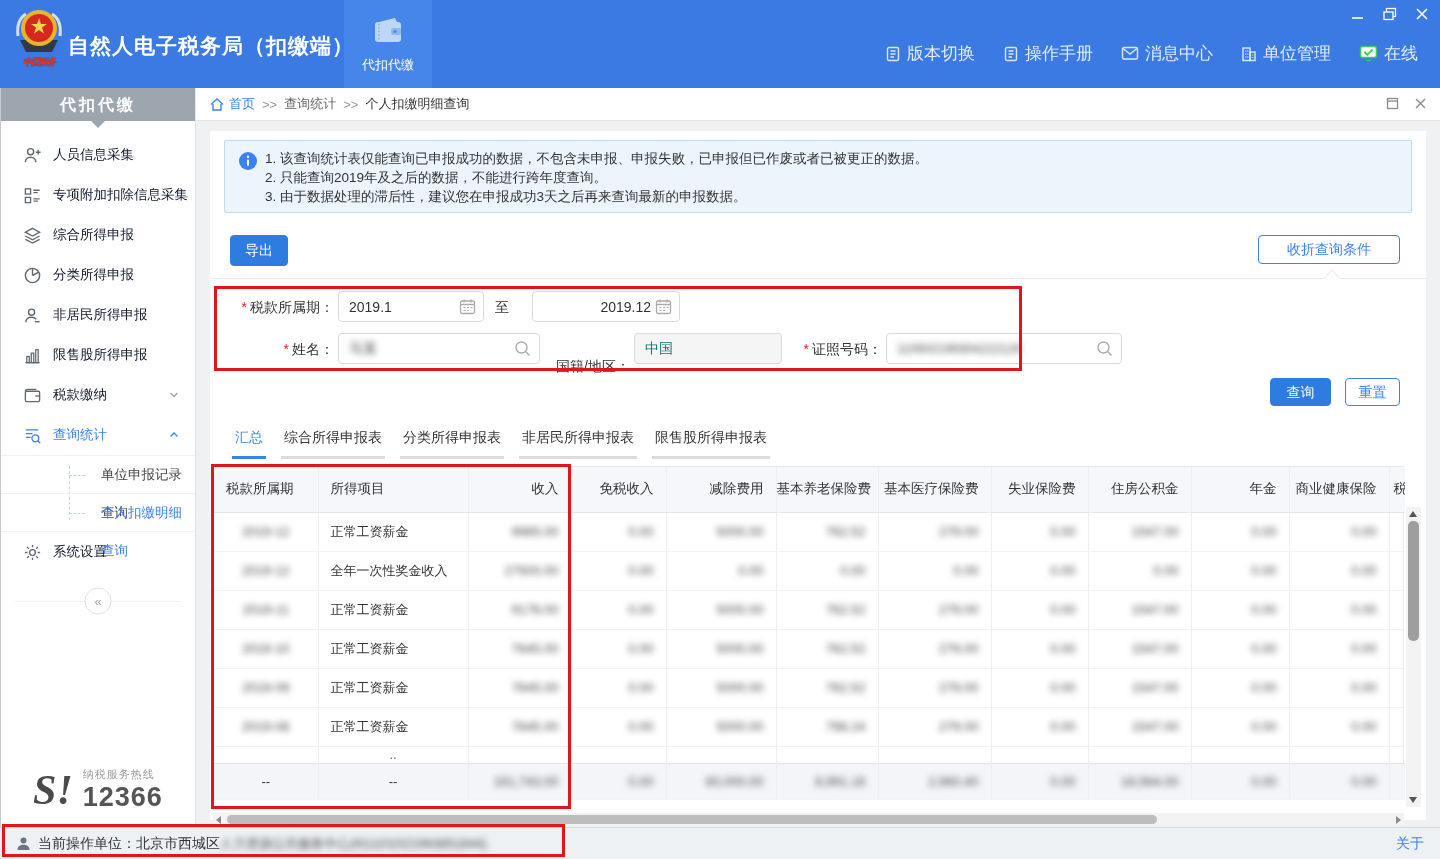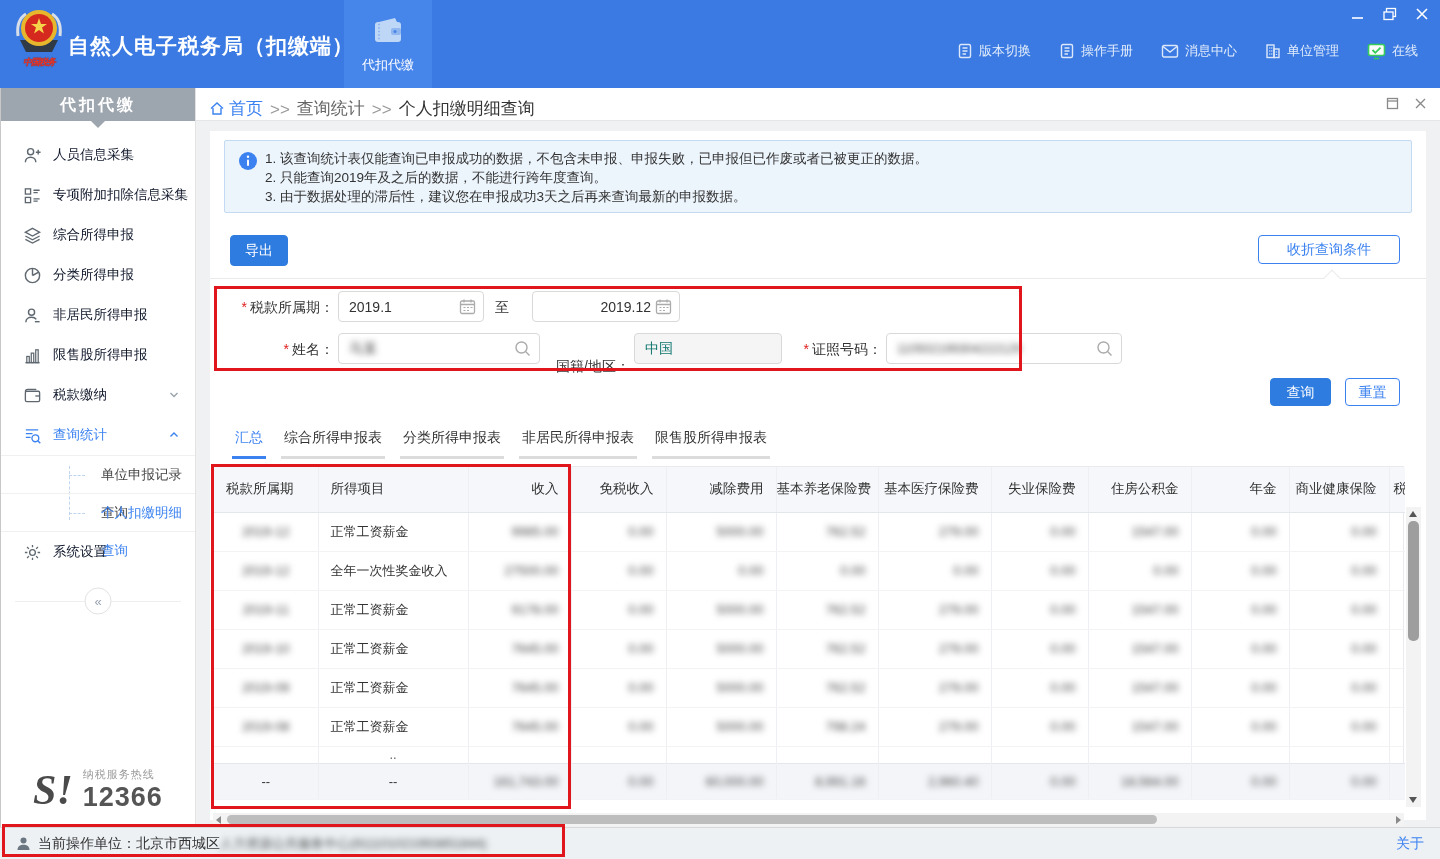--- a/index.html
+++ b/index.html
@@ -10,21 +10,21 @@
   
   .app-header { position:absolute; left:0; top:0; width:1440px; height:88px; background:#3A7AE2; }
   .emblem { position:absolute; left:12px; top:6px; width:54px; height:76px; text-align:center; }
   .emblem .logo-cn { display:block; font-size:9px; color:#E8372C; font-weight:bold; font-style:italic;
     margin-top:-2px; letter-spacing:-1px; text-shadow:0 0 1px #7d1710; white-space:nowrap; }
   .app-title { position:absolute; left:68px; top:32px; color:#fff; font-size:21px; font-weight:600; letter-spacing:1px; }
   .header-tab { position:absolute; left:344px; top:0; width:88px; height:88px; background:#4685EA; text-align:center; cursor:pointer; }
   .header-tab .tab-label { position:absolute; left:0; right:0; top:56px; color:#fff; font-size:13px; }
   .header-tab svg { margin-top:18px; }
   .header-menu { position:absolute; right:22px; top:42px; display:flex; gap:28px; align-items:center; }
-  .hm-item { display:flex; align-items:center; gap:6px; color:#E3EDFB; font-size:13px; cursor:pointer; }
+  .hm-item { display:flex; align-items:center; gap:6px; color:#E3EDFB; font-size:17px; cursor:pointer; }
   .win-controls { position:absolute; right:10px; top:6px; display:flex; gap:16px; }
   .win-controls span { width:16px; height:16px; display:inline-block; cursor:pointer; }
 
   
   .sidebar { position:absolute; left:0; top:88px; width:196px; bottom:32px; background:#fff;
     border-right:1px solid #E3E3E3; border-left:1px solid #C8C8C8; }
   .sidebar-header { position:relative; height:33px; background:#9DA5AE; color:#fff; font-size:16px;
     font-weight:bold; text-align:center; line-height:33px; letter-spacing:3px; }
   .sidebar-header::after { content:''; position:absolute; left:50%; bottom:-7px; margin-left:-8px;
     border-left:8px solid transparent; border-right:8px solid transparent; border-top:8px solid #9DA5AE; }
@@ -46,21 +46,21 @@
     border:1px solid #E2E2E2; border-radius:50%; background:#fff; color:#97A2AD; font-size:13px;
     text-align:center; line-height:25px; cursor:pointer; z-index:1; }
   .hotline { position:absolute; left:0; right:0; bottom:14px; display:flex; align-items:center; justify-content:center; gap:10px; }
   .hot-logo { font-size:42px; font-weight:bold; font-style:italic; color:#4A4A4A; line-height:40px; font-family:"Liberation Serif","DejaVu Serif",serif; }
   .hot-text .h1 { font-size:11px; color:#9B9B9B; letter-spacing:1px; }
   .hot-text .h2 { font-size:27px; color:#555; font-weight:bold; letter-spacing:1px; }
 
   
   .main { position:absolute; left:196px; top:88px; right:0; bottom:32px; background:#F0F1F2; }
   .breadcrumb-bar { position:absolute; left:0; top:0; right:0; height:33px; background:#fff;
-    border-bottom:1px solid #E6E6E6; display:flex; align-items:flex-end; padding-left:14px; font-size:17px; }
+    border-bottom:1px solid #E6E6E6; display:flex; align-items:center; padding-left:14px; font-size:13px; }
   .breadcrumb-bar .home-link { color:#3B82F0; display:flex; align-items:center; gap:5px; cursor:pointer; }
   .bc-sep { color:#999; margin:0 7px; }
   .bc-mid { color:#666; }
   .bc-cur { color:#333; }
   .bc-controls { position:absolute; right:12px; top:9px; display:flex; gap:14px; }
   .bc-controls span { width:14px; height:14px; color:#8A8A8A; cursor:pointer; }
 
   .panel { position:absolute; left:14px; right:14px; top:43px; bottom:7px; background:#fff; }
 
   .notice { position:absolute; left:14px; right:14px; top:9px; height:73px; background:#ECF4FC;

